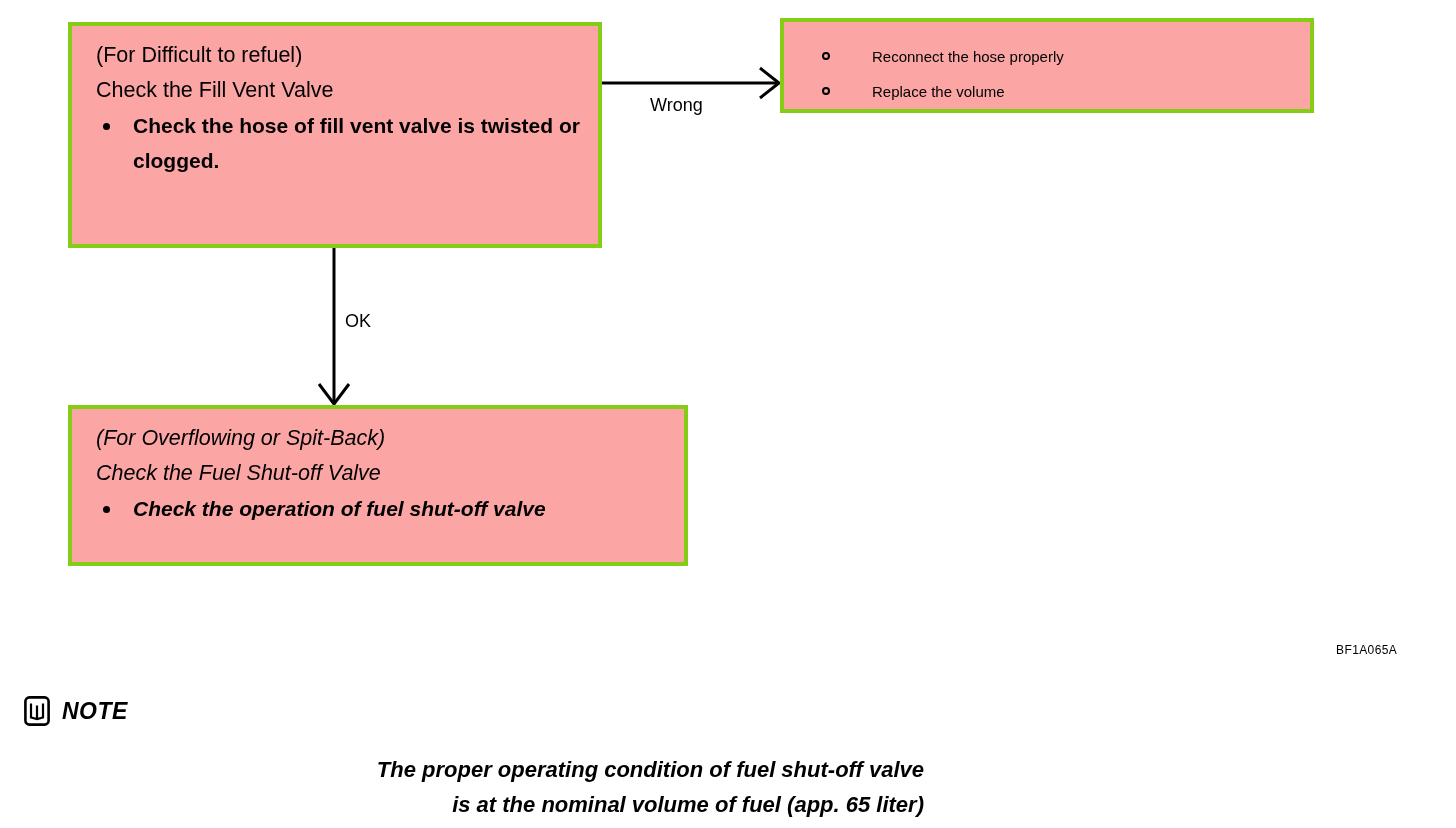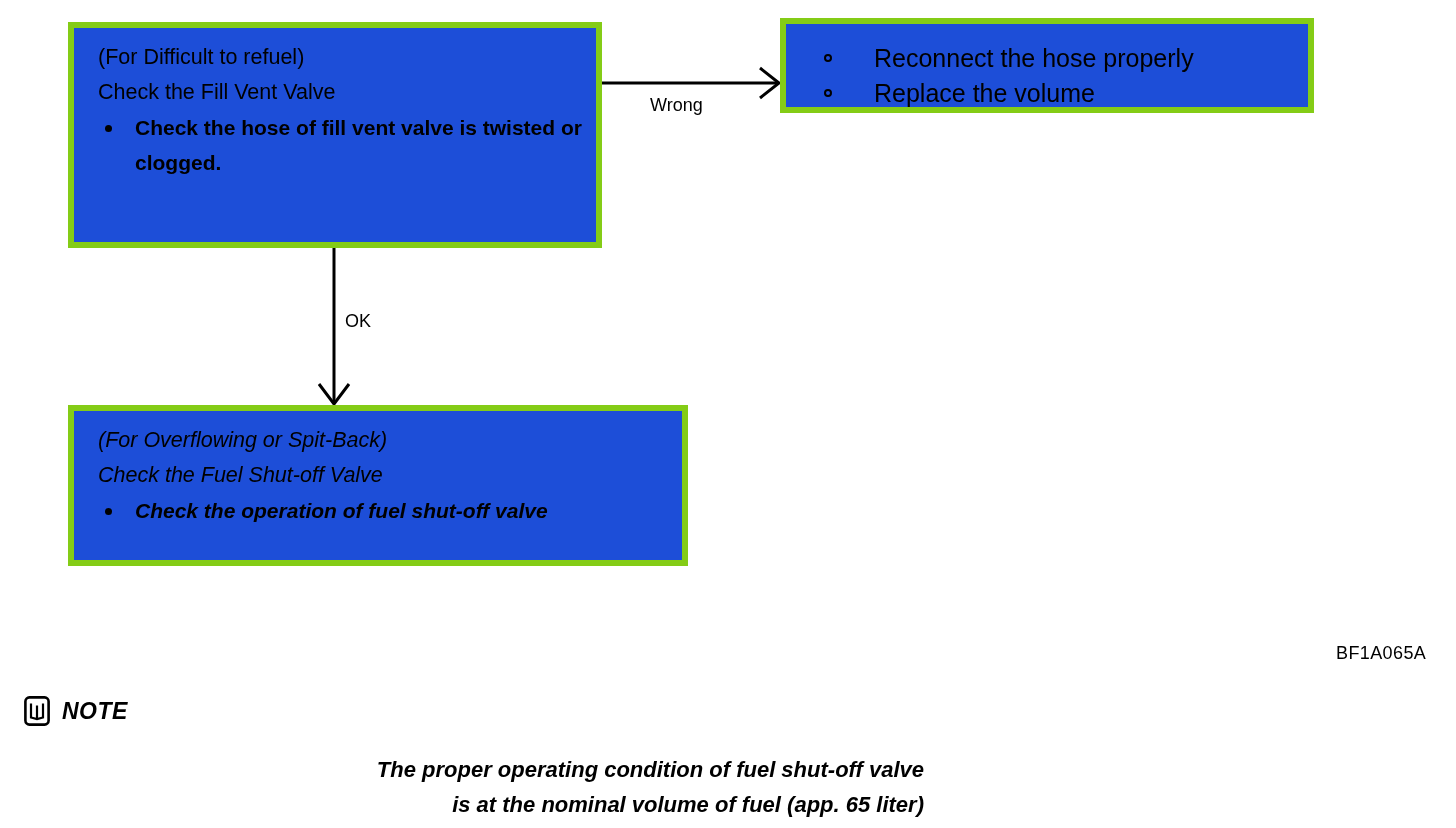--- a/index.html
+++ b/index.html
@@ -17,22 +17,22 @@
     width: 1456px;
     height: 828px;
     background: #ffffff;
     overflow: hidden;
   }
 
   
   .flow-box {
     position: absolute;
     box-sizing: border-box;
-    border: 6px solid #84cc16;
-    background: #1d4ed8;
+    border: 4px solid #84cc16;
+    background: #fca5a5;
   }
   #box-fill-vent-valve {
     left: 68px;  top: 22px;
     width: 534px; height: 226px;
   }
   #box-fuel-shutoff-valve {
     left: 68px;  top: 405px;
     width: 620px; height: 161px; font-style: italic;
   }
   #box-wrong-actions {
@@ -72,21 +72,21 @@
     position: absolute;
     left: 7px;
     top: 15px;
     width: 7px;
     height: 7px;
     border-radius: 50%;
     background: #000000;
   }
   ul.circles > li {
     position: relative;
-    font-size: 25px;
+    font-size: 15px;
     line-height: 35px;
     padding-left: 54px;
     white-space: nowrap;
   }
   ul.circles > li::before {
     content: "";
     position: absolute;
     left: 4px;
     top: 13px;
     width: 8px;
@@ -111,21 +111,21 @@
     white-space: nowrap;
   }
   #label-wrong { left: 650px; top: 95px; }
   #label-ok    { left: 345px; top: 311px; }
 
   
   #figure-code {
     position: absolute;
     left: 1336px;
     top: 643px;
-    font-size: 18px;
+    font-size: 12px;
     font-family: "Liberation Sans", sans-serif;
     letter-spacing: 0.4px;
     white-space: nowrap;
   }
 
   
   #note-block {
     position: absolute;
     left: 24px;
     top: 694px;

